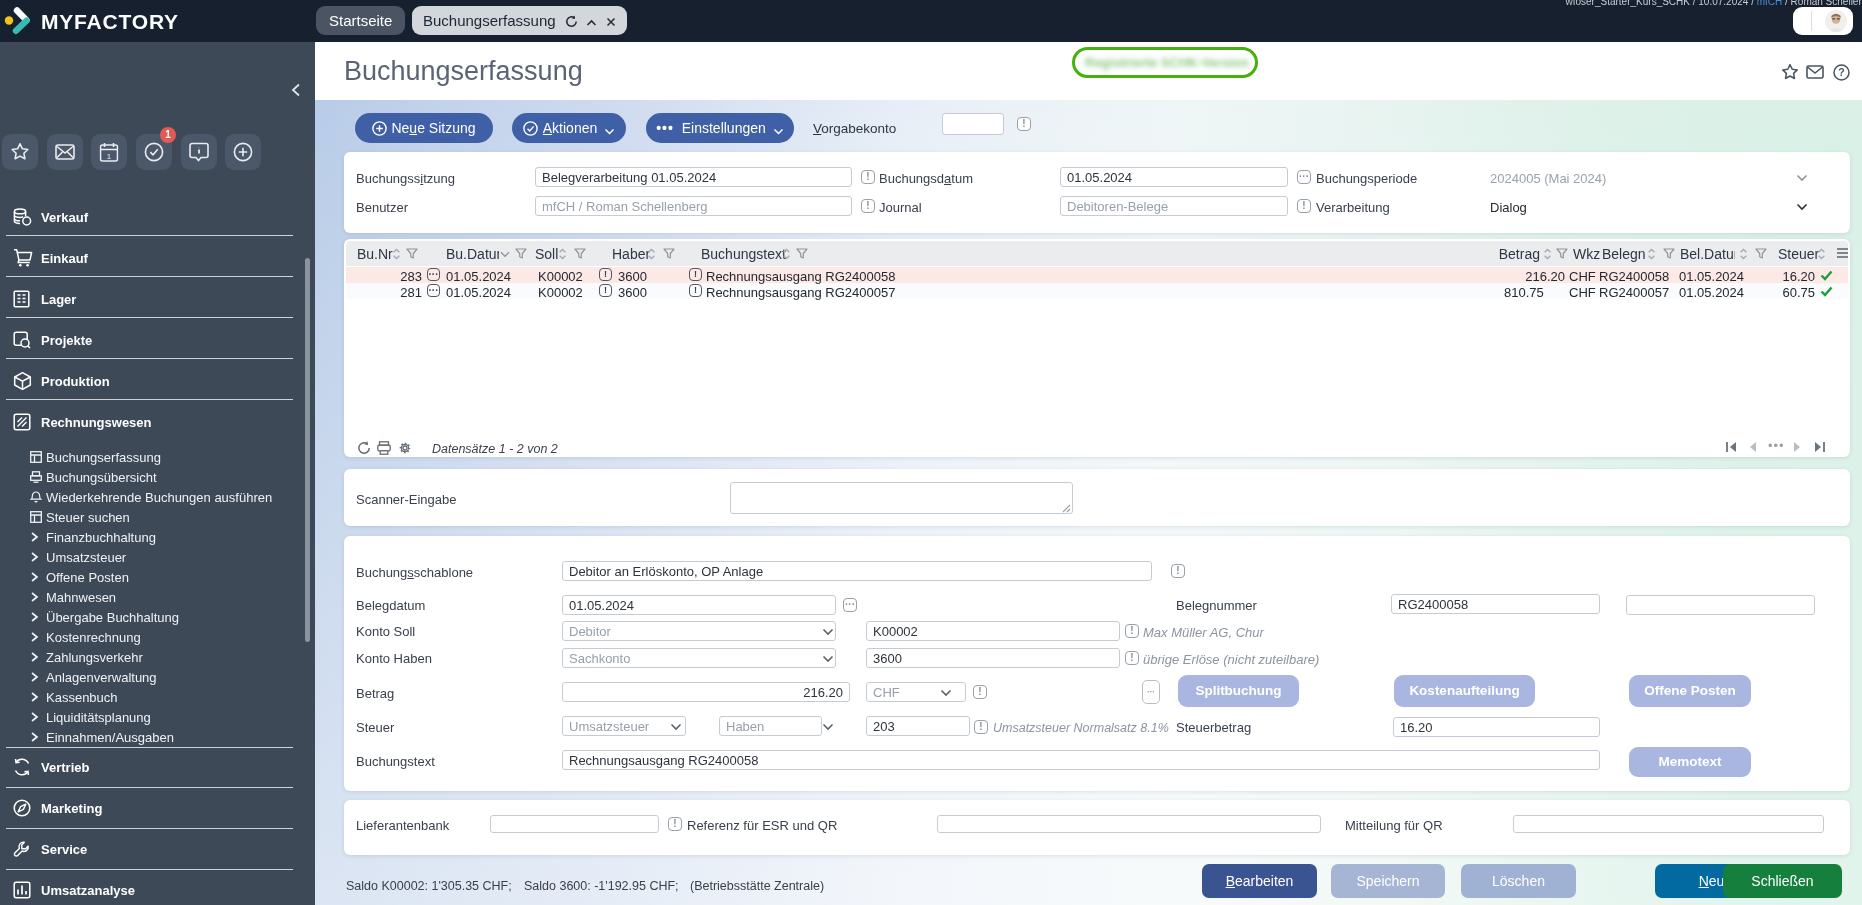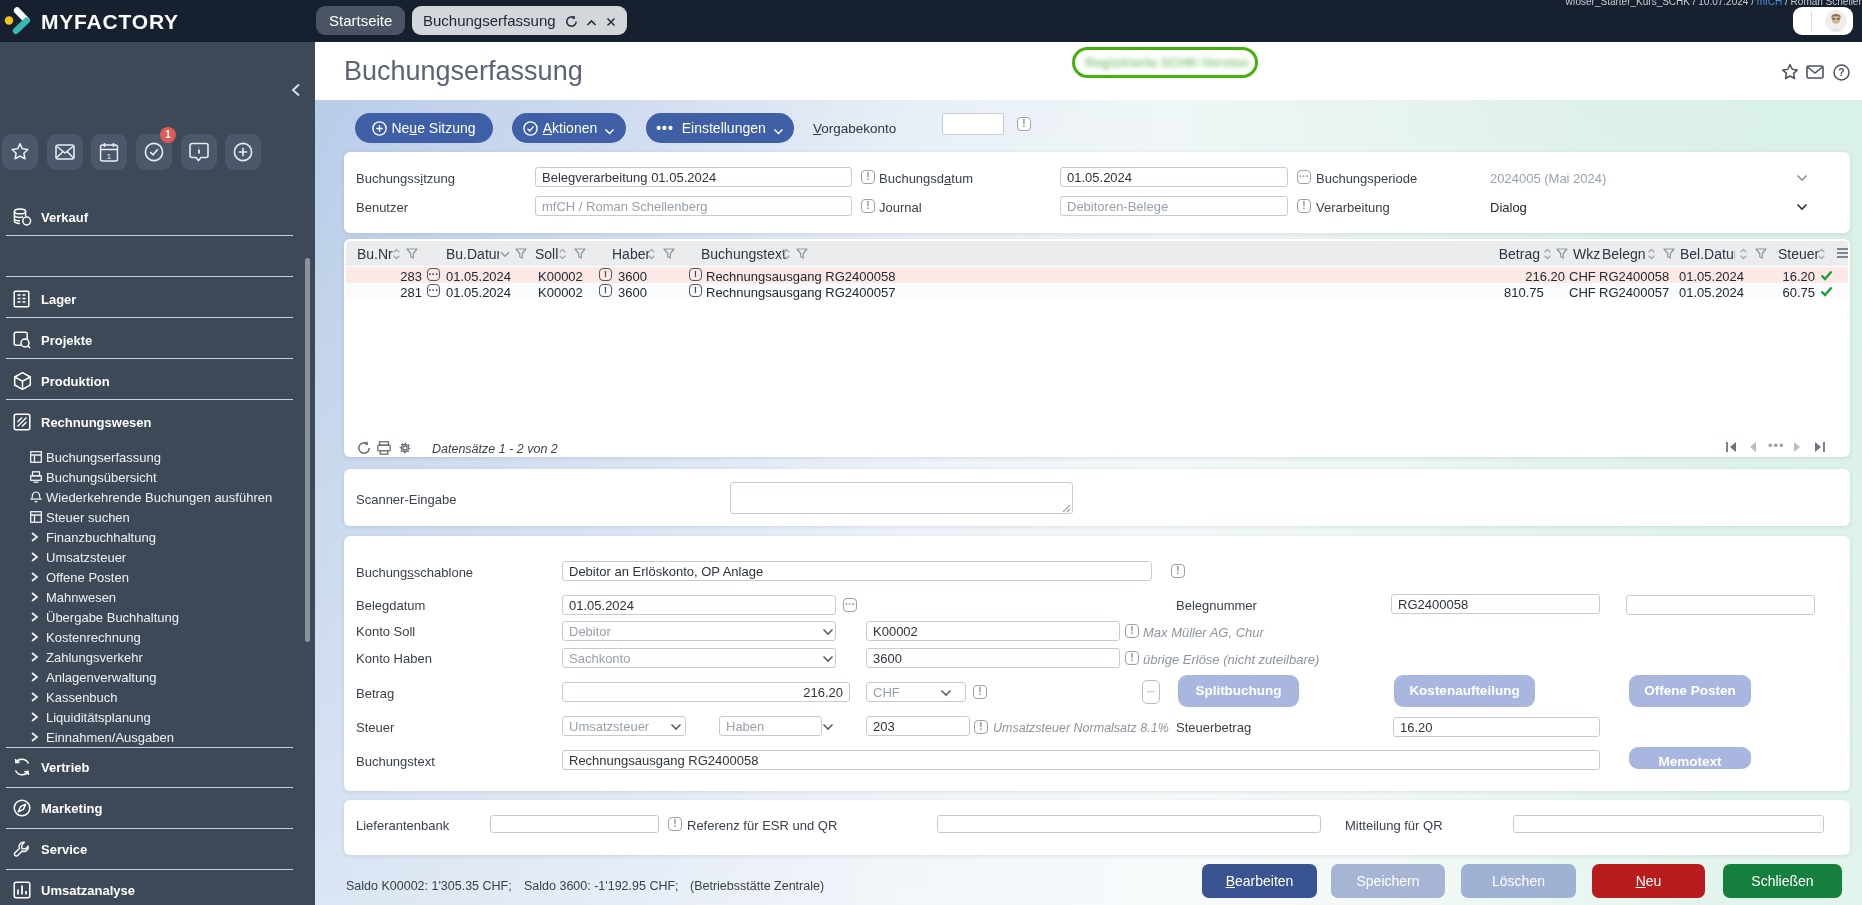--- a/index.html
+++ b/index.html
@@ -129,20 +129,29 @@
     </div>
   <div class="mi" style="top:154px">
       <svg width="19" height="18" viewBox="0 0 19 18">
         <ellipse cx="7" cy="3.4" rx="5.6" ry="2.4" stroke="#fff" stroke-width="1.5" fill="none"></ellipse>
         <path d="M1.4 3.4 V13 C1.4 14.3 3.9 15.4 7 15.4 M12.6 3.4 V8.2 M1.4 7 C1.4 8.3 3.9 9.4 7 9.4 C8.2 9.4 9.3 9.2 10.2 9 M1.4 10.4 C1.4 11.7 3.9 12.8 7 12.8" stroke="#fff" stroke-width="1.5" fill="none"></path>
         <circle cx="13.7" cy="13" r="3.9" stroke="#fff" stroke-width="1.5" fill="none"></circle>
       </svg>
       <div class="t">Verkauf</div>
     </div>
   <div class="sep" style="top:193px"></div>
+  <div class="mi" style="top:195px">
+      <svg width="20" height="19" viewBox="0 0 20 19">
+        <path d="M1 1.2 H3.6 L4.3 4 M4.3 4 H18.6 L17 11.4 H5.9 L4.3 4 Z" stroke="#fff" stroke-width="1.5" fill="none" stroke-linejoin="round"></path>
+        <path d="M5.9 11.4 L5.2 14 H16.8" stroke="#fff" stroke-width="1.5" fill="none"></path>
+        <circle cx="7.3" cy="16.8" r="1.3" fill="#fff"></circle>
+        <circle cx="14.6" cy="16.8" r="1.3" fill="#fff"></circle>
+      </svg>
+      <div class="t">Einkauf</div>
+    </div>
   <div class="sep" style="top:234px"></div>
   <div class="mi" style="top:236px">
       <svg width="17" height="18" viewBox="0 0 17 18">
         <rect x="1.2" y="1.2" width="14.6" height="15.6" rx="1" stroke="#fff" stroke-width="1.5" fill="none"></rect>
         <path d="M4.5 5 h3 M9.5 5 h3 M4.5 8.5 h3 M9.5 8.5 h3 M4.5 12 h3 M9.5 12 h3" stroke="#fff" stroke-width="1.7"></path>
       </svg>
       <div class="t">Lager</div>
     </div>
   <div class="sep" style="top:275px"></div>
   <div class="mi" style="top:277px">
@@ -544,33 +553,33 @@
     <svg class="abs" style="left:478px;top:187px" width="12" height="8" viewBox="0 0 12 8">
         <path d="M1.5 1.5 L6 6 L10.5 1.5" stroke="#5a616b" stroke-width="1.6" fill="none"></path>
       </svg>
     <div class="inp" style="left:522px;top:180px;width:104px">203</div>
     <div class="ex" style="left:630px;top:184px"></div>
     <div class="abs it" style="left:649px;top:185px;font-size:12.5px">Umsatzsteuer Normalsatz 8.1%</div>
     <div class="lbl" style="left:832px;top:184px">Steuerbetrag</div>
     <div class="inp" style="left:1049px;top:181px;width:207px">16.20</div>
     <div class="lbl" style="left:12px;top:218px">Buchungstext</div>
     <div class="inp" style="left:218px;top:214px;width:1038px">Rechnungsausgang RG2400058</div>
-    <div class="btnl" style="left:1285px;top:211px;width:122px;height:22px;line-height:30px">Memotext</div>
+    <div class="btnl" style="left:1285px;top:211px;width:122px;height:30px;line-height:30px">Memotext</div>
   </div>
   <div class="panel" style="top:758px;height:55px" id="p5">
     <div class="lbl" style="left:12px;top:18px">Lieferantenbank</div>
     <div class="inp" style="left:146px;top:15px;width:169px;height:18px"></div>
     <div class="ex" style="left:324px;top:17px"></div>
     <div class="lbl" style="left:343px;top:18px">Referenz für ESR und QR</div>
     <div class="inp" style="left:593px;top:15px;width:384px;height:18px"></div>
     <div class="lbl" style="left:1001px;top:18px">Mitteilung für QR</div>
     <div class="inp" style="left:1169px;top:15px;width:311px;height:18px"></div>
   </div>
 
   <div class="abs" style="left:31px;top:837px;font-size:12.5px;color:#39404b">Saldo K00002: 1'305.35 CHF;</div>
   <div class="abs" style="left:209px;top:837px;font-size:12.5px;color:#39404b">Saldo 3600: -1'192.95 CHF;</div>
   <div class="abs" style="left:375px;top:837px;font-size:12.5px;color:#39404b">(Betriebsstätte Zentrale)</div>
   <div class="fbtn" style="left:887px;width:115px;background:#3a5391"><u>B</u>earbeiten</div>
   <div class="fbtn" style="left:1016px;width:114px;background:#a6b5d4">Speichern</div>
   <div class="fbtn" style="left:1146px;width:115px;background:#a0b2d3">Löschen</div>
-  <div class="fbtn" style="left:1277px;width:113px;background:#b91c1c"><u>N</u>eu</div>
+  <div class="fbtn" style="left:1340px;width:113px;background:#0369a1"><u>N</u>eu</div>
   <div class="fbtn" style="left:1408px;width:119px;background:#15803d">Schließen</div>
 </div>
 
 </body></html>

